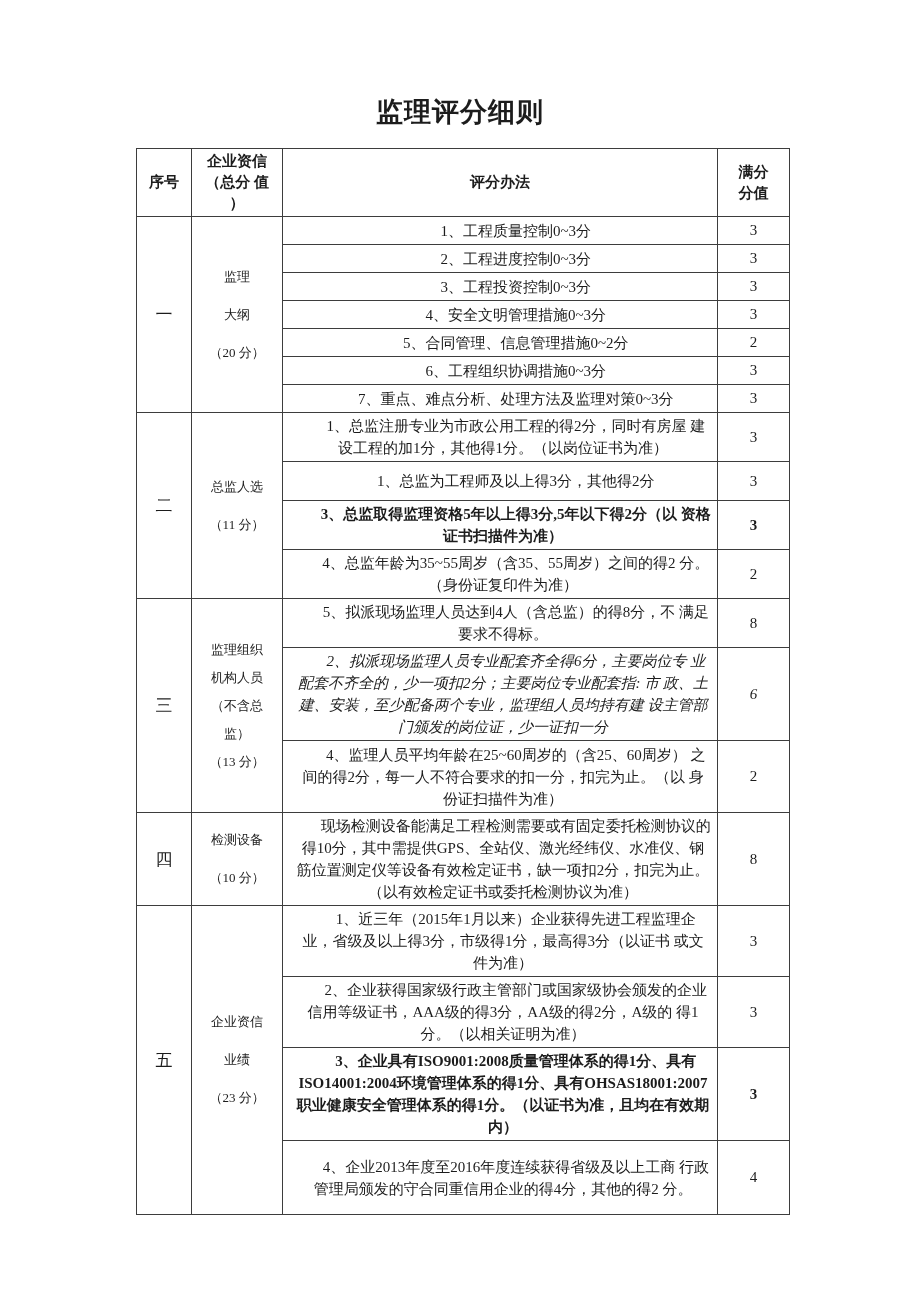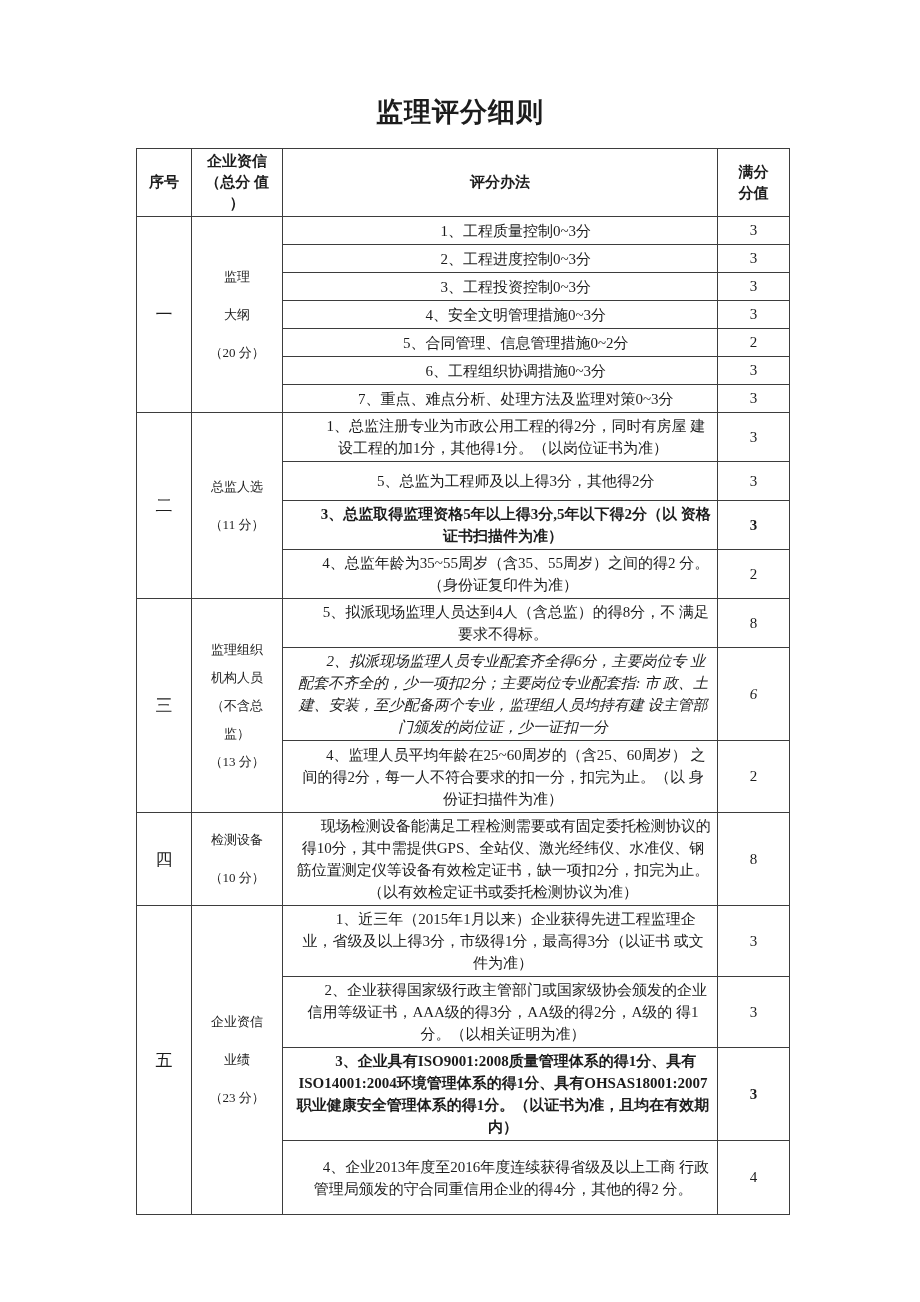--- a/index.html
+++ b/index.html
@@ -138,21 +138,21 @@
           <td class="score-cell">3</td>
         </tr>
         <tr style="height: 45px;">
           <td class="no-cell" rowspan="4">二</td>
           <td class="item-cell loose" rowspan="4">总监人选
 （11 分）</td>
           <td class="method-cell">1、总监注册专业为市政公用工程的得2分，同时有房屋 建设工程的加1分，其他得1分。（以岗位证书为准）</td>
           <td class="score-cell">3</td>
         </tr>
         <tr style="height: 39px;">
-          <td class="method-cell">5、总监为工程师及以上得3分，其他得2分</td>
+          <td class="method-cell">1、总监为工程师及以上得3分，其他得2分</td>
           <td class="score-cell">3</td>
         </tr>
         <tr style="height: 48px; font-weight: bold;">
           <td class="method-cell">3、总监取得监理资格5年以上得3分,5年以下得2分（以 资格证书扫描件为准）</td>
           <td class="score-cell">3</td>
         </tr>
         <tr style="height: 40px;">
           <td class="method-cell">4、总监年龄为35~55周岁（含35、55周岁）之间的得2 分。（身份证复印件为准）</td>
           <td class="score-cell">2</td>
         </tr>

